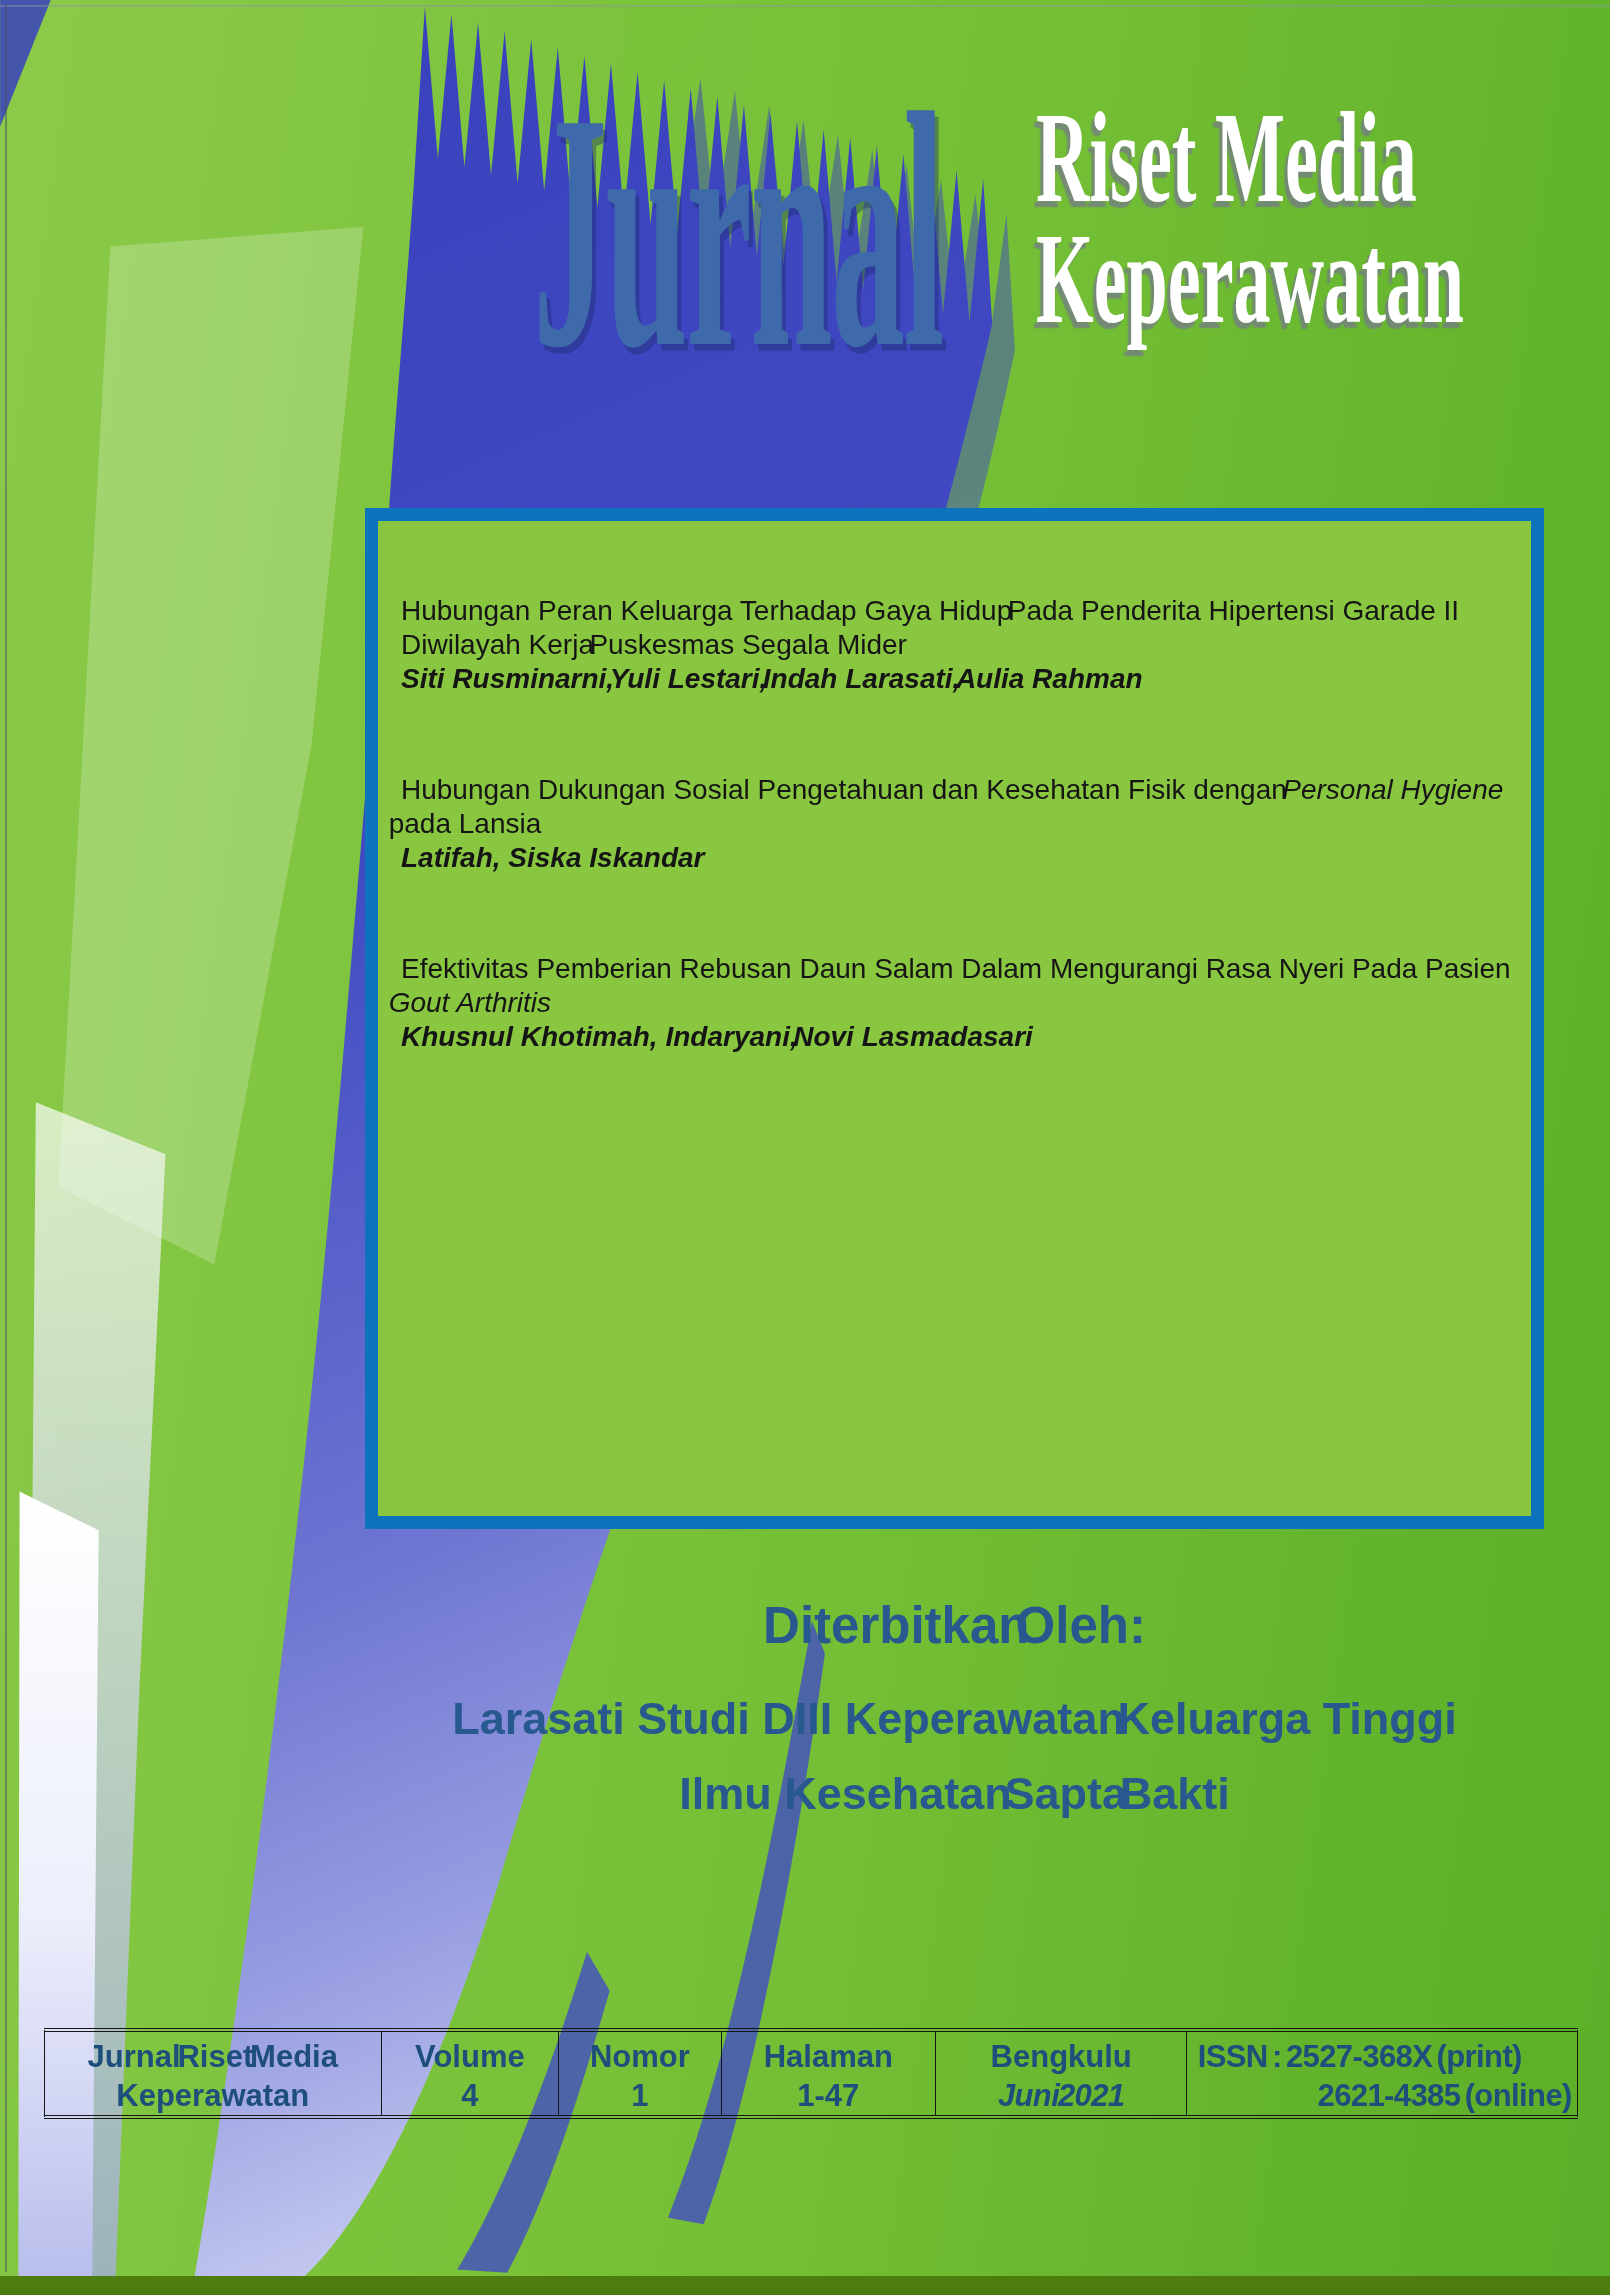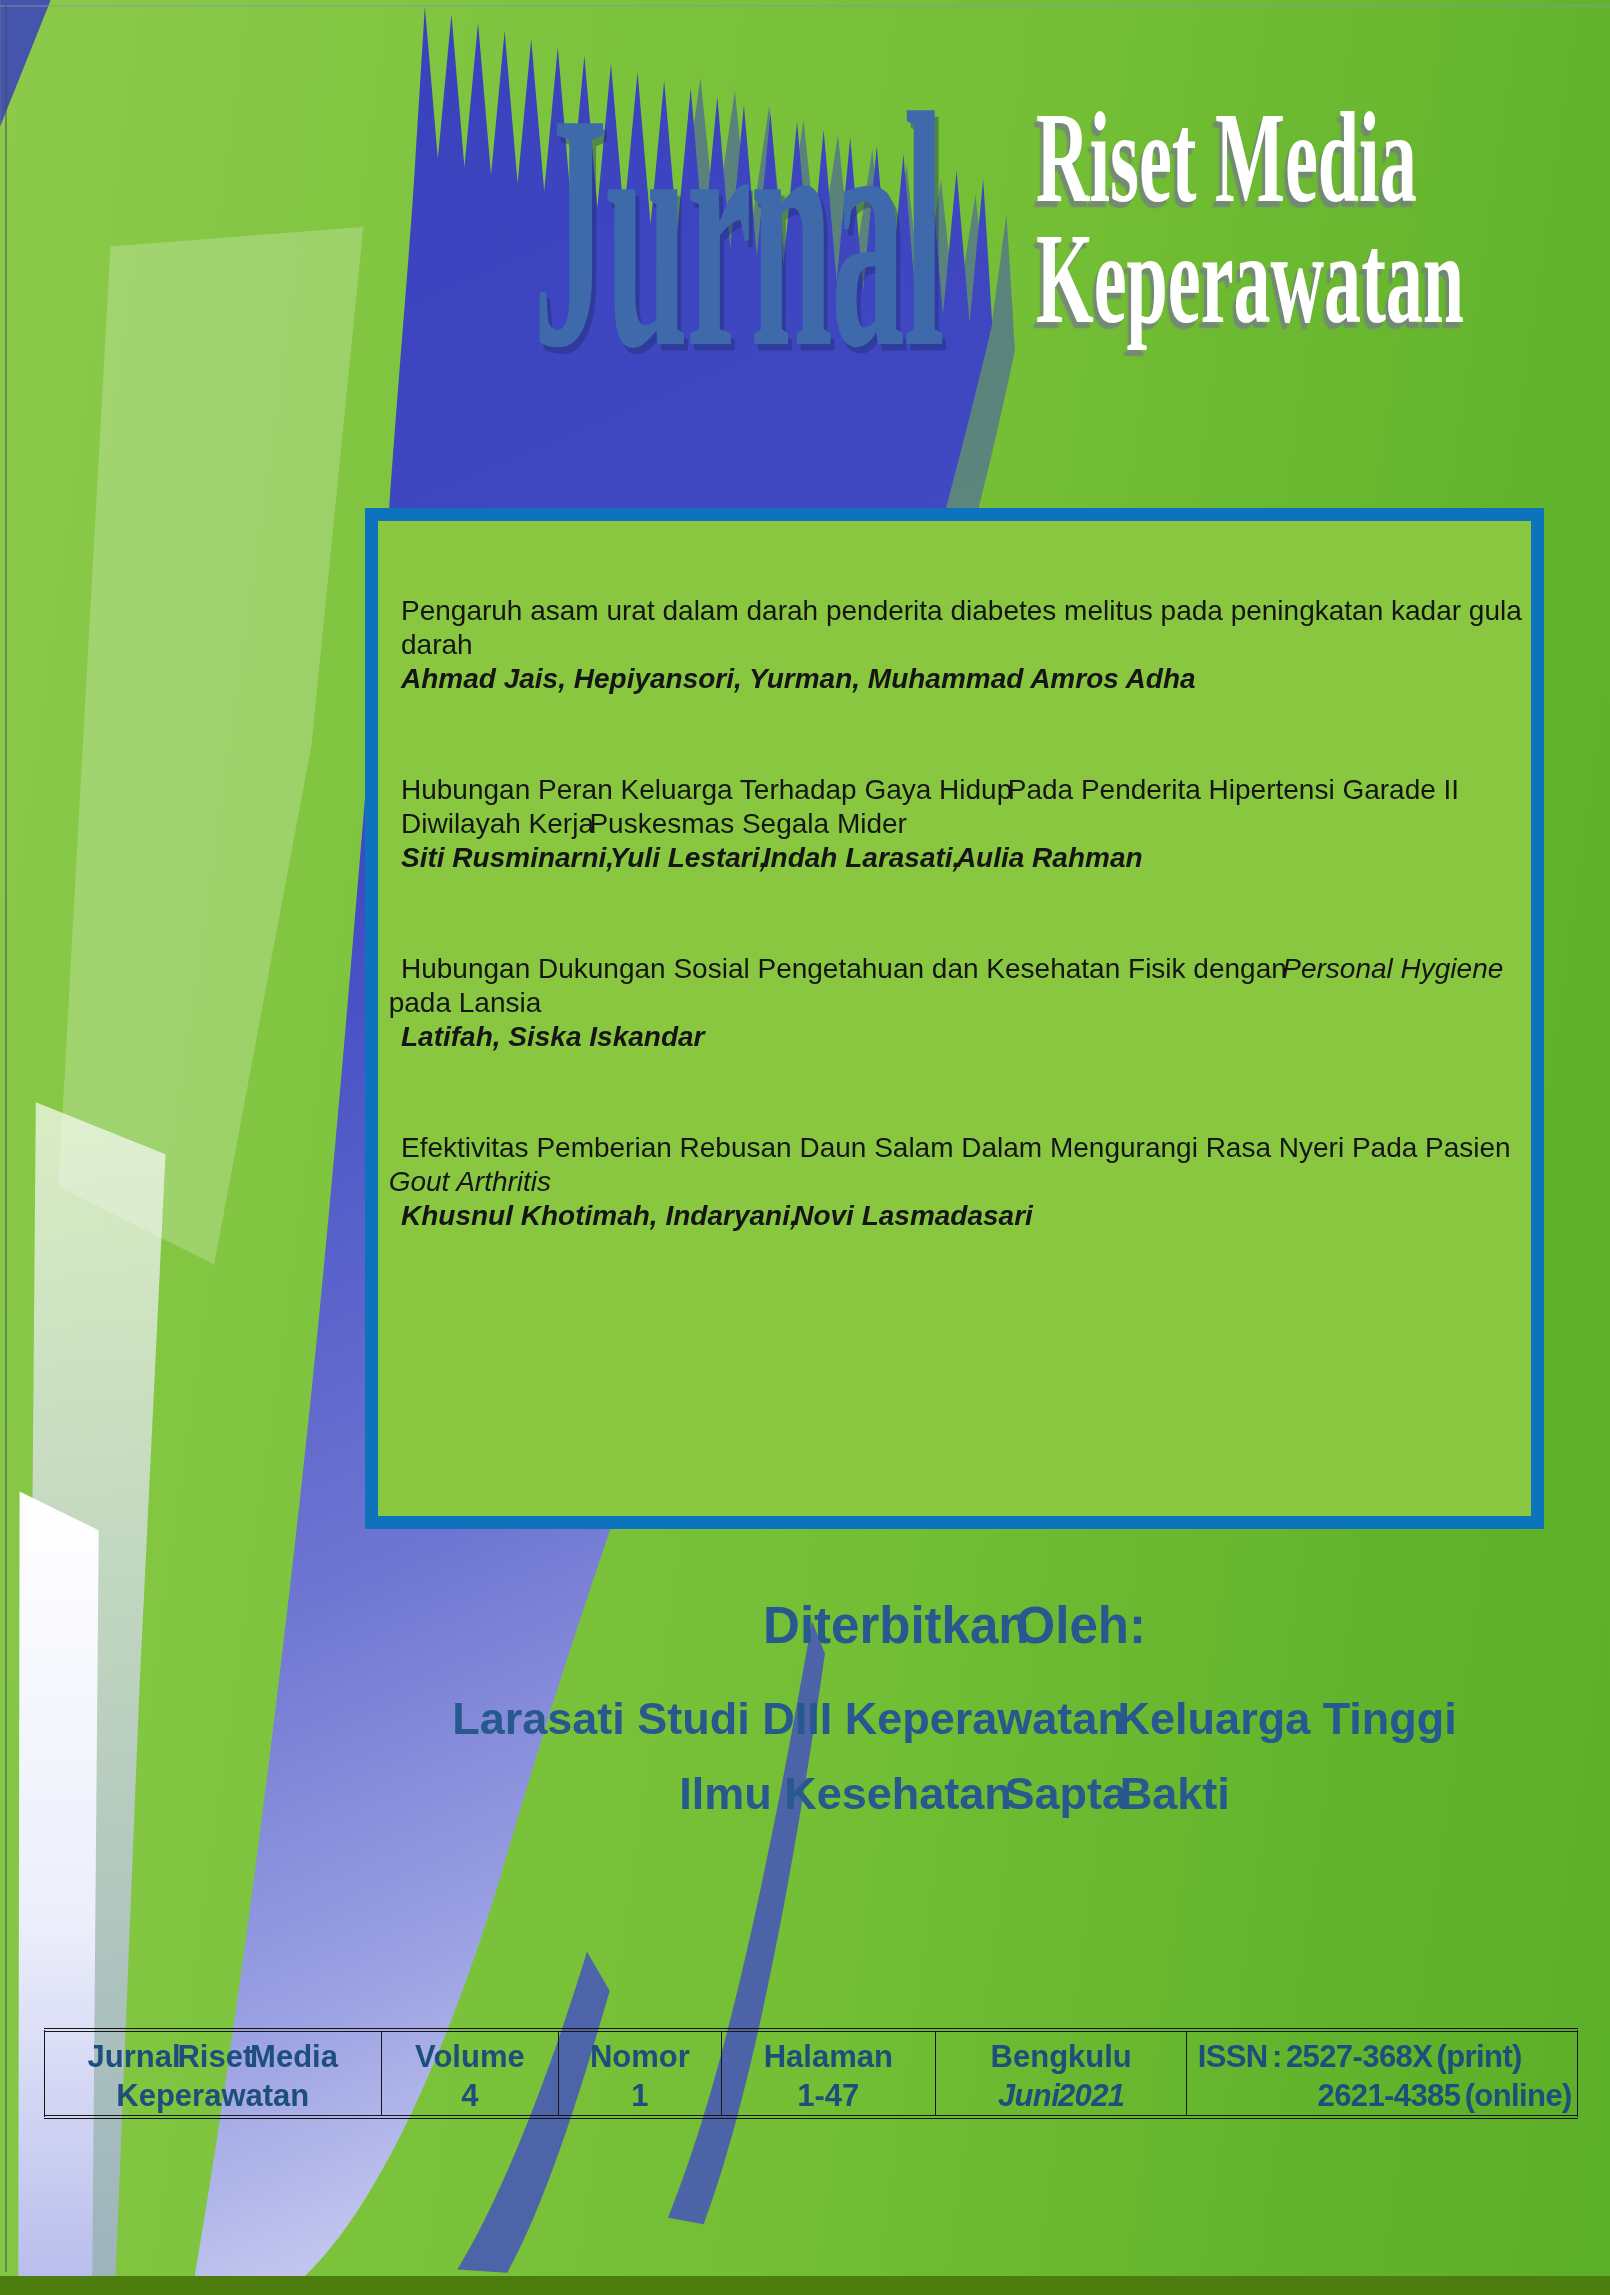--- a/index.html
+++ b/index.html
@@ -112,24 +112,20 @@
     <div class="hairline-left"></div>
 
     <div class="mast-word">Jurnal</div>
     <div class="mast-title">
       <div>Riset Media</div>
       <div>Keperawatan</div>
     </div>
 
     <div class="toc-box">
 
-      <div class="article">
-        <div class="a-title"><span>Pengaruh asam urat dalam darah penderita diabetes melitus pada peningkatan kadar gula darah</span></div>
-        <div class="a-authors"><span>Ahmad Jais, Hepiyansori, Yurman, Muhammad Amros Adha</span></div>
-      </div>
 
       <div class="article">
         <div class="a-title">
           <span>Hubungan Peran Keluarga Terhadap Gaya Hidup</span>
           <span class="ov">Pada Penderita Hipertensi Garade II Diwilayah Kerja</span>
           <span class="ov">Puskesmas Segala Mider</span>
         </div>
         <div class="a-authors">
           <span>Siti Rusminarni,</span>
           <span class="ov">Yuli Lestari,</span>

